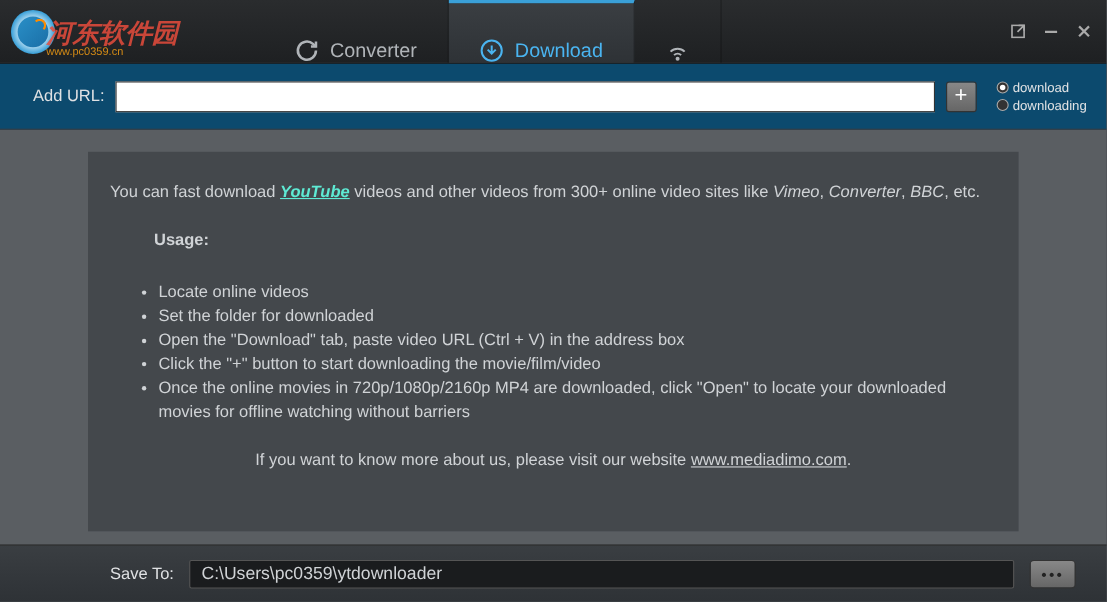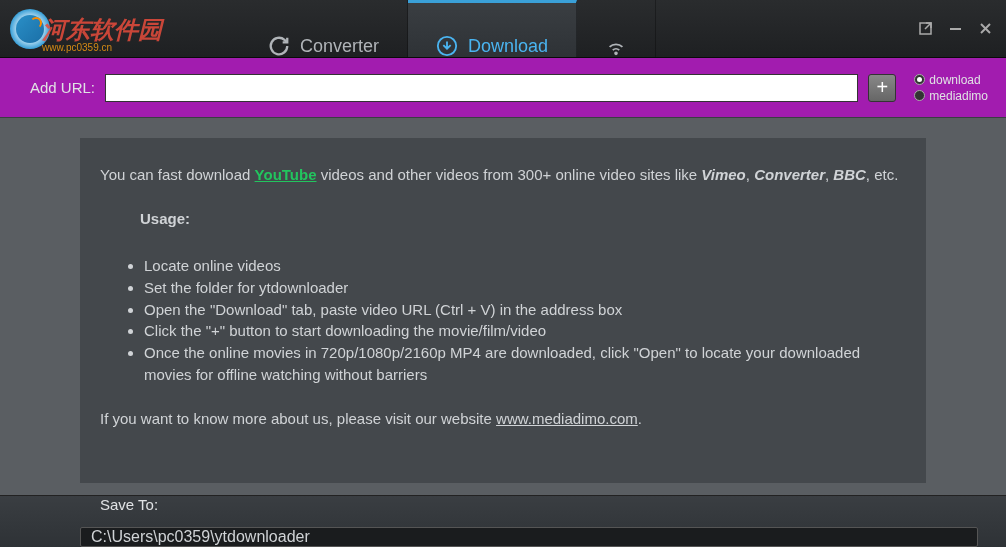--- a/index.html
+++ b/index.html
@@ -16,40 +16,40 @@
     
     .tabs { display: flex; height: 100%; }
     .tab { display: flex; align-items: flex-end; padding: 0 28px; color: #b0b4b8; font-size: 18px; cursor: pointer; gap: 10px; border-right: 1px solid rgba(0,0,0,0.3); }
     .tab.active { background: linear-gradient(to bottom, #3a3e42, #2e3236); color: #4ab4f0; border-top: 3px solid #3aa0d8; }
     .tab-icon { display: inline-flex; align-items: center; justify-content: center; width: 22px; height: 22px; }
     .tab-icon svg { width: 22px; height: 22px; }
     
     .window-controls { margin-left: auto; display: flex; gap: 16px; padding-right: 14px; }
     .win-btn { width: 14px; height: 14px; cursor: pointer; color: #aaa; display: flex; align-items: center; justify-content: center; }
     
-    .url-bar { height: 60px; background: #a21caf; display: flex; align-items: center; padding: 0 18px 0 30px; border-bottom: 1px solid #3a3e42; gap: 10px; }
+    .url-bar { height: 60px; background: #0c4a6e; display: flex; align-items: center; padding: 0 18px 0 30px; border-bottom: 1px solid #3a3e42; gap: 10px; }
     .url-label { color: #e0e2e4; font-size: 15px; }
     .url-input { flex: 1; height: 28px; background: #fff; border: 1px solid #333; padding: 0 8px; font-size: 14px; color: #333; }
     .add-btn { width: 28px; height: 28px; background: linear-gradient(to bottom, #888, #666); border: 1px solid #333; color: #fff; font-size: 20px; display: flex; align-items: center; justify-content: center; cursor: pointer; border-radius: 3px; }
     .radio-group { display: flex; flex-direction: column; gap: 2px; margin-left: 8px; }
     .radio-item { display: flex; align-items: center; gap: 4px; color: #e0e2e4; font-size: 12px; cursor: pointer; }
     .radio-circle { width: 11px; height: 11px; border: 1px solid #aaa; border-radius: 50%; background: #333; display: flex; align-items: center; justify-content: center; }
     .radio-circle.checked::after { content: ''; width: 5px; height: 5px; background: #fff; border-radius: 50%; }
     
     .content { padding: 20px 80px 0 80px; height: 370px; }
     .info-panel { background: #44484c; padding: 24px 20px; color: #d0d3d6; font-size: 15px; line-height: 1.7; height: 345px; }
-    .info-panel .intro a { color: #22c55e; font-weight: bold; text-decoration: underline; margin-top: 23px; }
-    .info-panel .intro em { font-style: italic; font-weight: bold; }
+    .info-panel .intro a { color: #5eead4; font-style: italic; font-weight: bold; text-decoration: underline; margin-top: 23px; }
+    .info-panel .intro em { font-style: italic; font-weight: normal; }
     .usage-heading { font-weight: bold; margin-top: 18px; margin-left: 40px; }
     .usage-list { margin-top: 24px; padding-left: 44px; list-style: disc; }
     .usage-list li { line-height: 1.45; }
-    .website-text { margin-top: 20px; }
+    .website-text { margin-top: 20px; text-align: center; }
     .website-text a { color: #d0d3d6; text-decoration: underline; }
     
-    .footer { position: absolute; bottom: 0; height: 52px; width: 100%; background: linear-gradient(to bottom, #3a3e42, #2e3236); display: flex; padding: 0 28px 0 80px; gap: 14px; border-top: 1px solid #222; flex-direction: column; }
+    .footer { position: absolute; bottom: 0; height: 52px; width: 100%; background: linear-gradient(to bottom, #3a3e42, #2e3236); display: flex; align-items: center; padding: 0 28px 0 80px; gap: 14px; border-top: 1px solid #222; }
     .footer-label { color: #e0e2e4; font-size: 15px; margin-left: 20px;}
     .path-input { flex: 1; height: 26px; background: #1a1c1e; border: 1px solid #555; color: #d0d3d6; padding: 0 10px; font-size: 16px; border-radius: 2px; }
     .browse-btn { width: 42px; height: 26px; background: linear-gradient(to bottom, #888, #666); border: 1px solid #333; color: #222; border-radius: 4px; cursor: pointer; display: flex; align-items: center; justify-content: center; font-size: 14px; letter-spacing: 2px; }
   </style>
 </head>
 <body>
 
 <div class="header">
   <div class="logo-area">
     <div class="logo-circle">
@@ -113,34 +113,34 @@
   <span class="url-label">Add URL:</span>
   <input class="url-input" type="text" value="" style="">
   <div class="add-btn">+</div>
   <div class="radio-group">
     <div class="radio-item">
       <span class="radio-circle checked"></span>
       <span>download</span>
     </div>
     <div class="radio-item">
       <span class="radio-circle"></span>
-      <span>mediadimo</span>
+      <span>downloading</span>
     </div>
   </div>
 </div>
 
 <div class="content">
   <div class="info-panel">
     <p class="intro">
       <span>You can fast download </span><a href="#">YouTube</a><span> videos and other videos from 300+ online video sites like </span><em>Vimeo</em>, <em>Converter</em>, <em>BBC</em><span>, etc.</span>
     </p>
     <p class="usage-heading">Usage:</p>
     <ul class="usage-list">
       <li>Locate online videos</li>
-      <li>Set the folder for ytdownloader</li>
+      <li>Set the folder for downloaded</li>
       <li>Open the "Download" tab, paste video URL (Ctrl + V) in the address box</li>
       <li>Click the "+" button to start downloading the movie/film/video</li>
       <li>Once the online movies in 720p/1080p/2160p MP4 are downloaded, click "Open" to locate your downloaded movies for offline watching without barriers</li>
     </ul>
     <p class="website-text">
       <span>If you want to know more about us, please visit our website </span><a href="#">www.mediadimo.com</a><span>.</span>
     </p>
   </div>
 </div>
 

